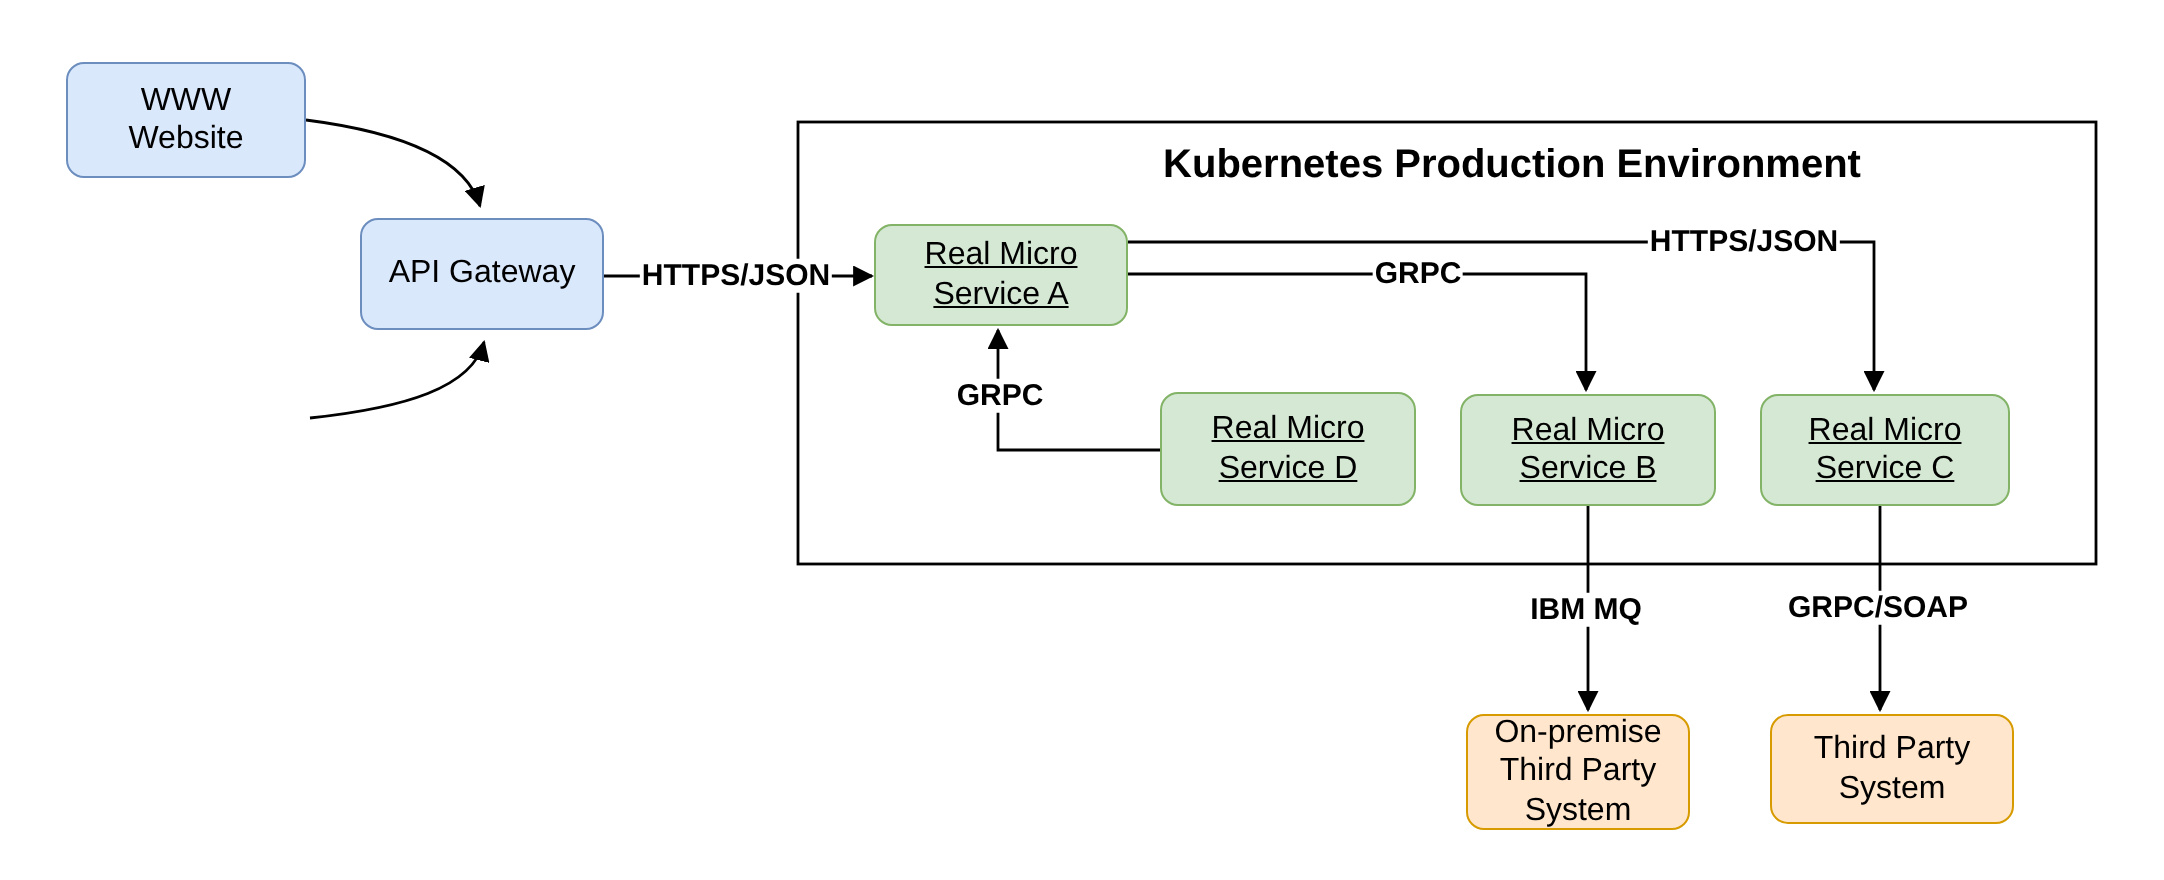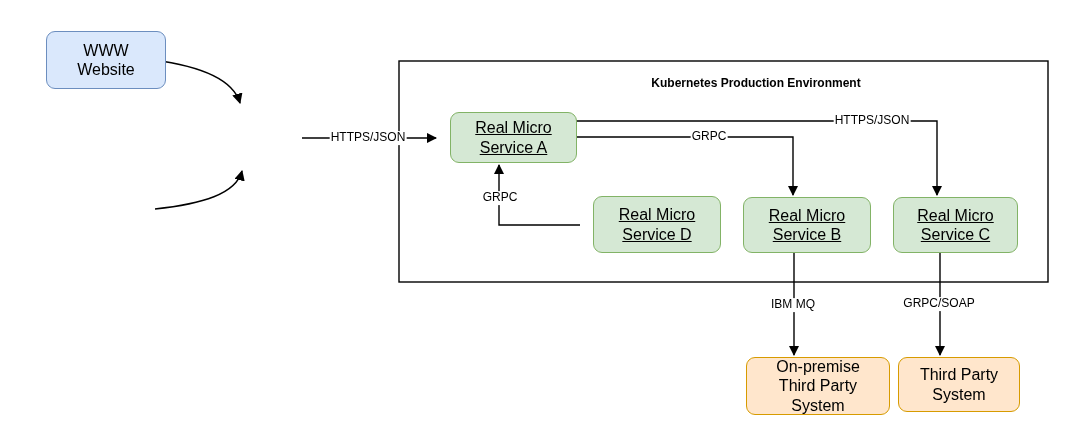--- a/index.html
+++ b/index.html
@@ -11,34 +11,34 @@
   }
   svg.wires { position:absolute; left:0; top:0; width:1082px; height:440px; }
   svg.wires path, svg.wires rect { fill:none; stroke:var(--line,#000); stroke-width:1.4; }
   svg.wires rect.k8s { stroke:var(--container-stroke,#000); }
 
   .node {
     position:absolute; box-sizing:border-box;
     display:flex; align-items:center; justify-content:center;
     text-align:center; white-space:pre-line;
     font-size:16px; line-height:1.2;
-    border-radius:9px; border:1.5px solid #000;margin-left:13px;
+    border-radius:9px; border:1.5px solid #000;
   }
   .node.blue   { background:var(--blue-fill,#dae8fc);   border-color:var(--blue-stroke,#6c8ebf); }
   .node.green  { background:var(--green-fill,#d5e8d4);  border-color:var(--green-stroke,#82b366);text-decoration:underline; }
   .node.orange { background:var(--orange-fill,#ffe6cc); border-color:var(--orange-stroke,#d79b00); }
 
   .edge-label {
     position:absolute; transform:translate(-50%,-50%);
-    font-size:12px; line-height:1.15; white-space:nowrap;
-    background:var(--canvas-bg,#ffffff); padding:0 1px;
+    font-size:15px; line-height:1.15; white-space:nowrap;
+    background:var(--canvas-bg,#ffffff); padding:0 1px;font-weight:bold;
   }
   .container-title {
     position:absolute; transform:translate(-50%,-50%);
-    font-size:12px; font-weight:bold; white-space:nowrap;
+    font-size:20px; font-weight:bold; white-space:nowrap;
   }
 </style>
 </head>
 <body>
 
 <div class="canvas">
 
   <svg class="wires">
     <defs>
       <marker id="arrow" viewBox="0 0 10 10" refX="9" refY="5" markerWidth="7.5" markerHeight="7.5" orient="auto">
@@ -55,31 +55,32 @@
     <path d="M564,137 H793 V195" marker-end="url(#arrow)"></path>
     <path d="M580,225 H499 V165" marker-end="url(#arrow)"></path>
     <path d="M794,253 V355" marker-end="url(#arrow)"></path>
     <path d="M940,253 V355" marker-end="url(#arrow)"></path>
   </svg>
 
   <div class="container-title" style="left:756px; top:83px;">Kubernetes Production Environment</div>
 
   <div class="node blue" style="left:33px;  top:31px;  width:120px; height:58px;">WWW
 Website</div>
+  <div class="node blue" style="left:180px; top:109px; width:122px; height:56px;">API Gateway</div>
 
   <div class="node green" style="left:437px; top:112px; width:127px; height:51px;">Real Micro
 Service A</div>
   <div class="node green" style="left:580px; top:196px; width:128px; height:57px;">Real Micro
 Service D</div>
   <div class="node green" style="left:730px; top:197px; width:128px; height:56px;">Real Micro
 Service B</div>
   <div class="node green" style="left:880px; top:197px; width:125px; height:56px;">Real Micro
 Service C</div>
 
-  <div class="node orange" style="left:733px; top:357px; width:144px; height:58px;">On-premise
+  <div class="node orange" style="left:733px; top:357px; width:112px; height:58px;">On-premise
 Third Party
 System</div>
   <div class="node orange" style="left:885px; top:357px; width:122px; height:55px;">Third Party
 System</div>
 
   <div class="edge-label" style="left:368px; top:138px;">HTTPS/JSON</div>
   <div class="edge-label" style="left:872px; top:121px;">HTTPS/JSON</div>
   <div class="edge-label" style="left:709px; top:137px;">GRPC</div>
   <div class="edge-label" style="left:500px; top:198px;">GRPC</div>
   <div class="edge-label" style="left:793px; top:305px;">IBM MQ</div>

